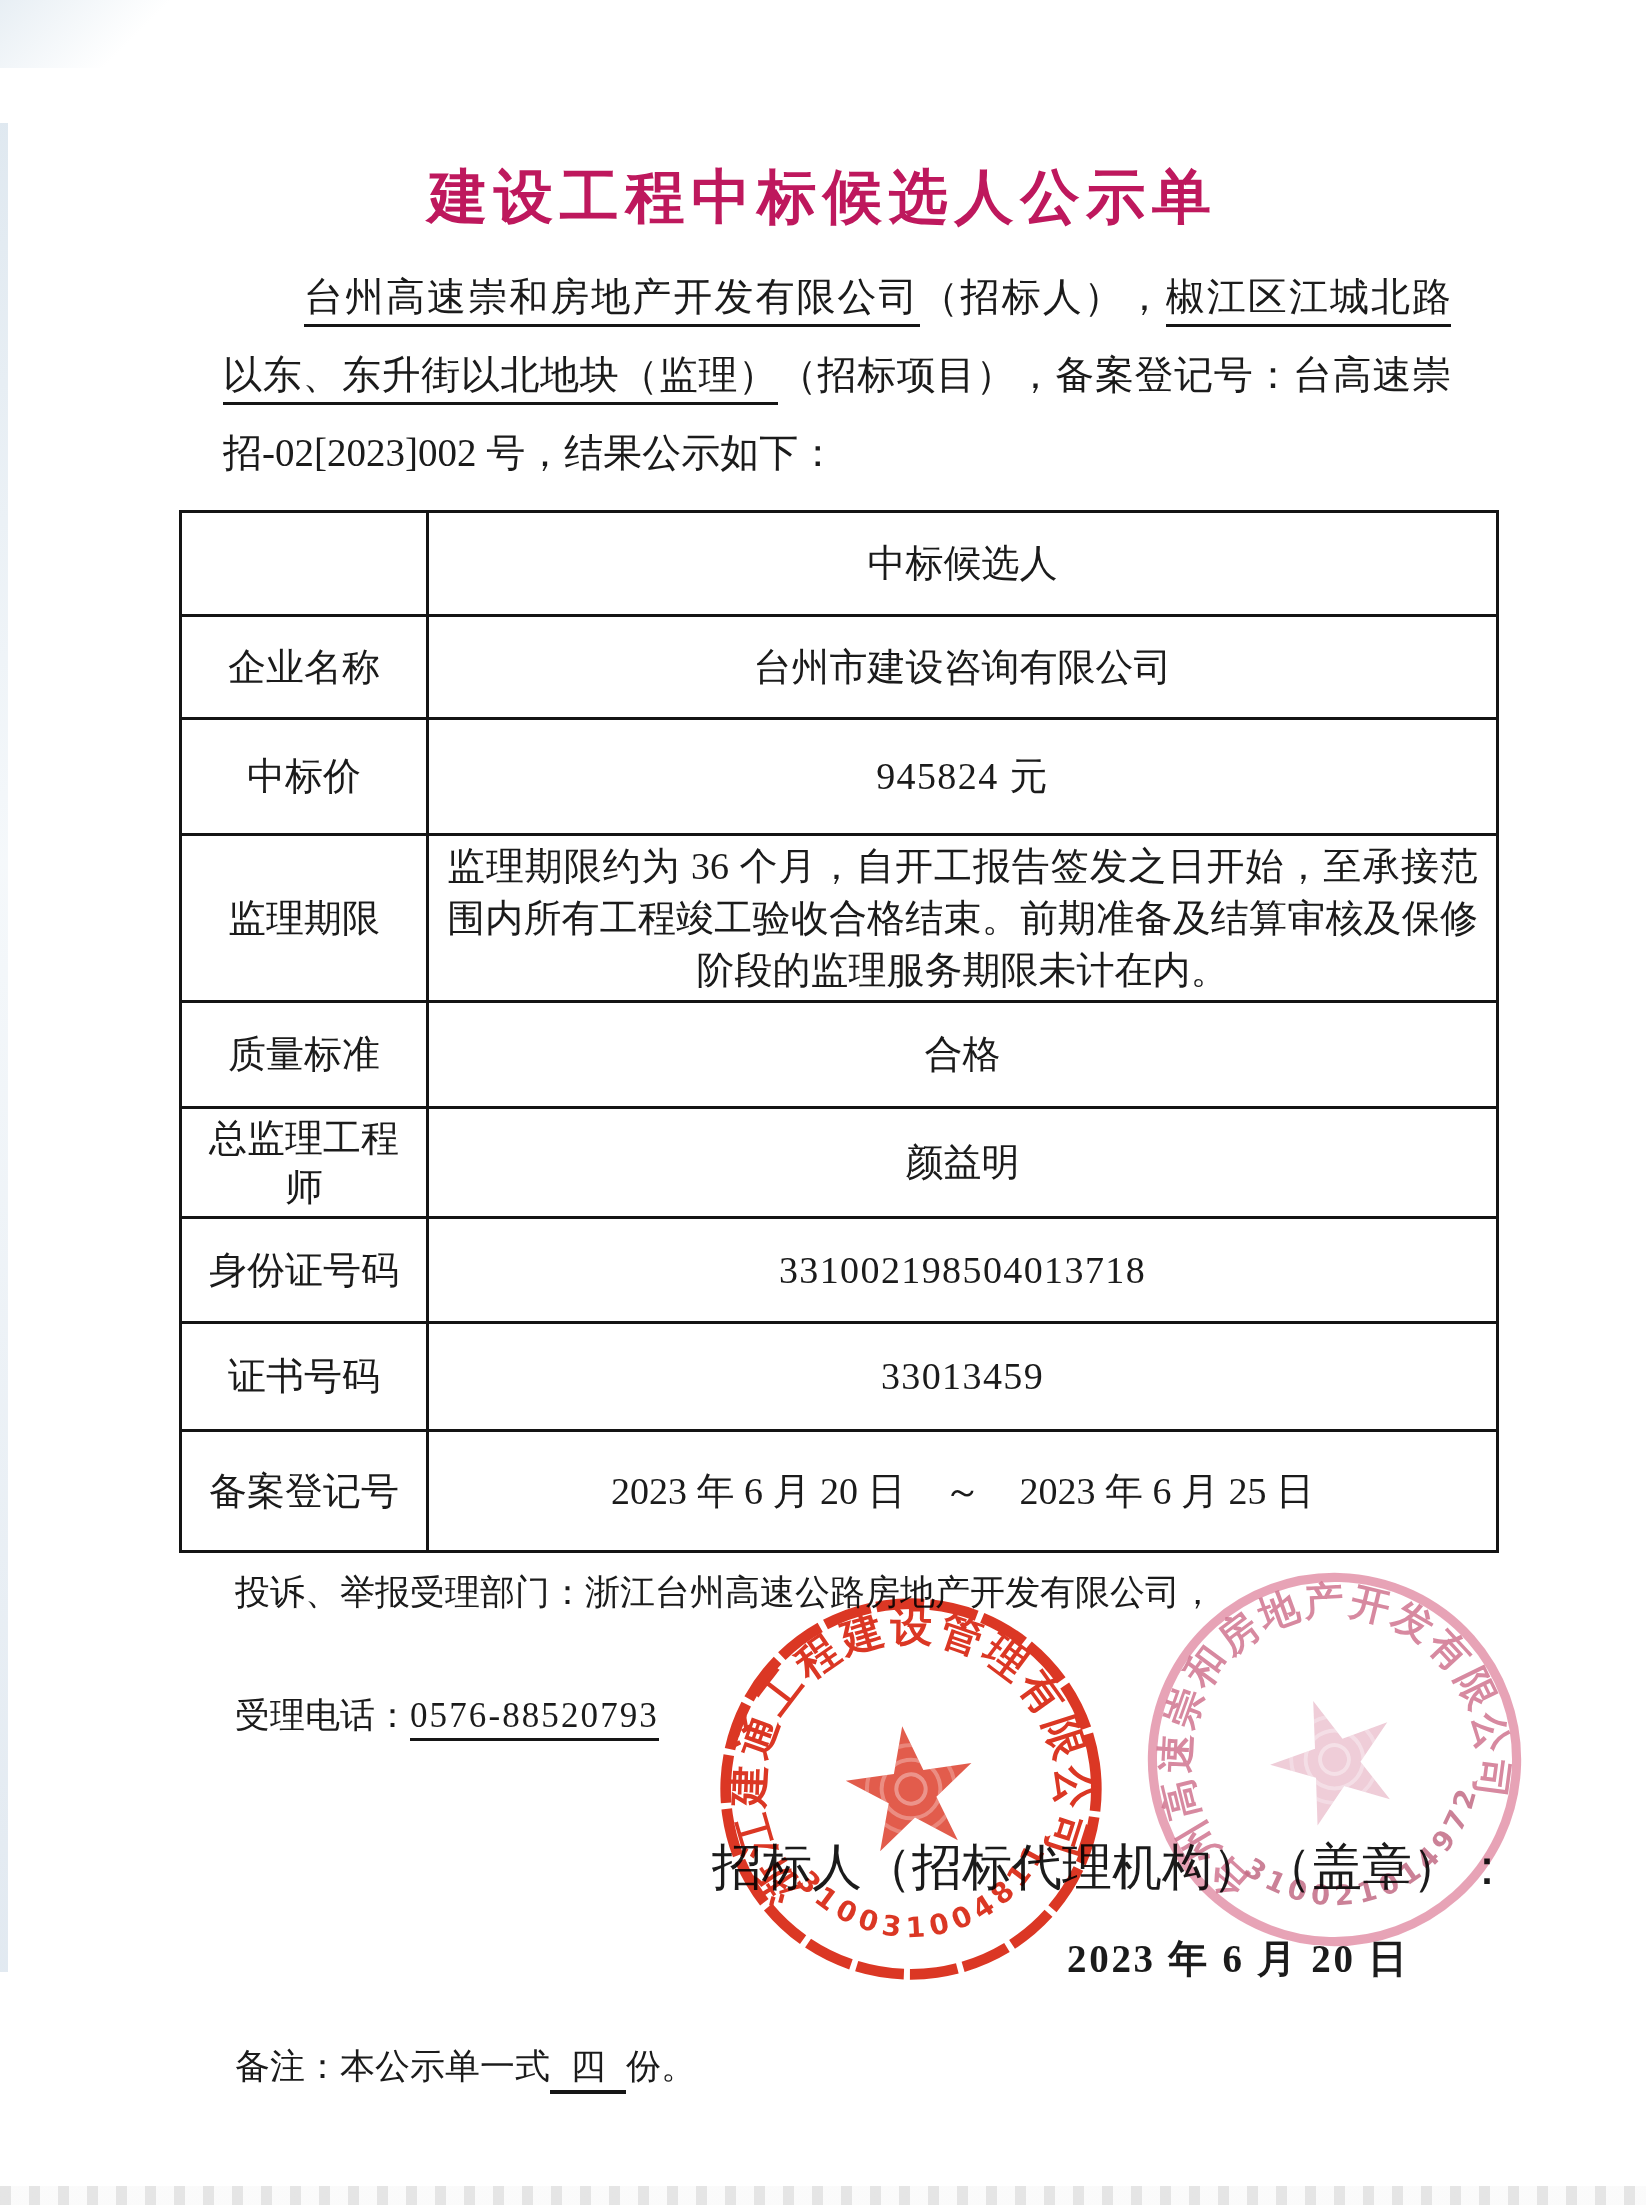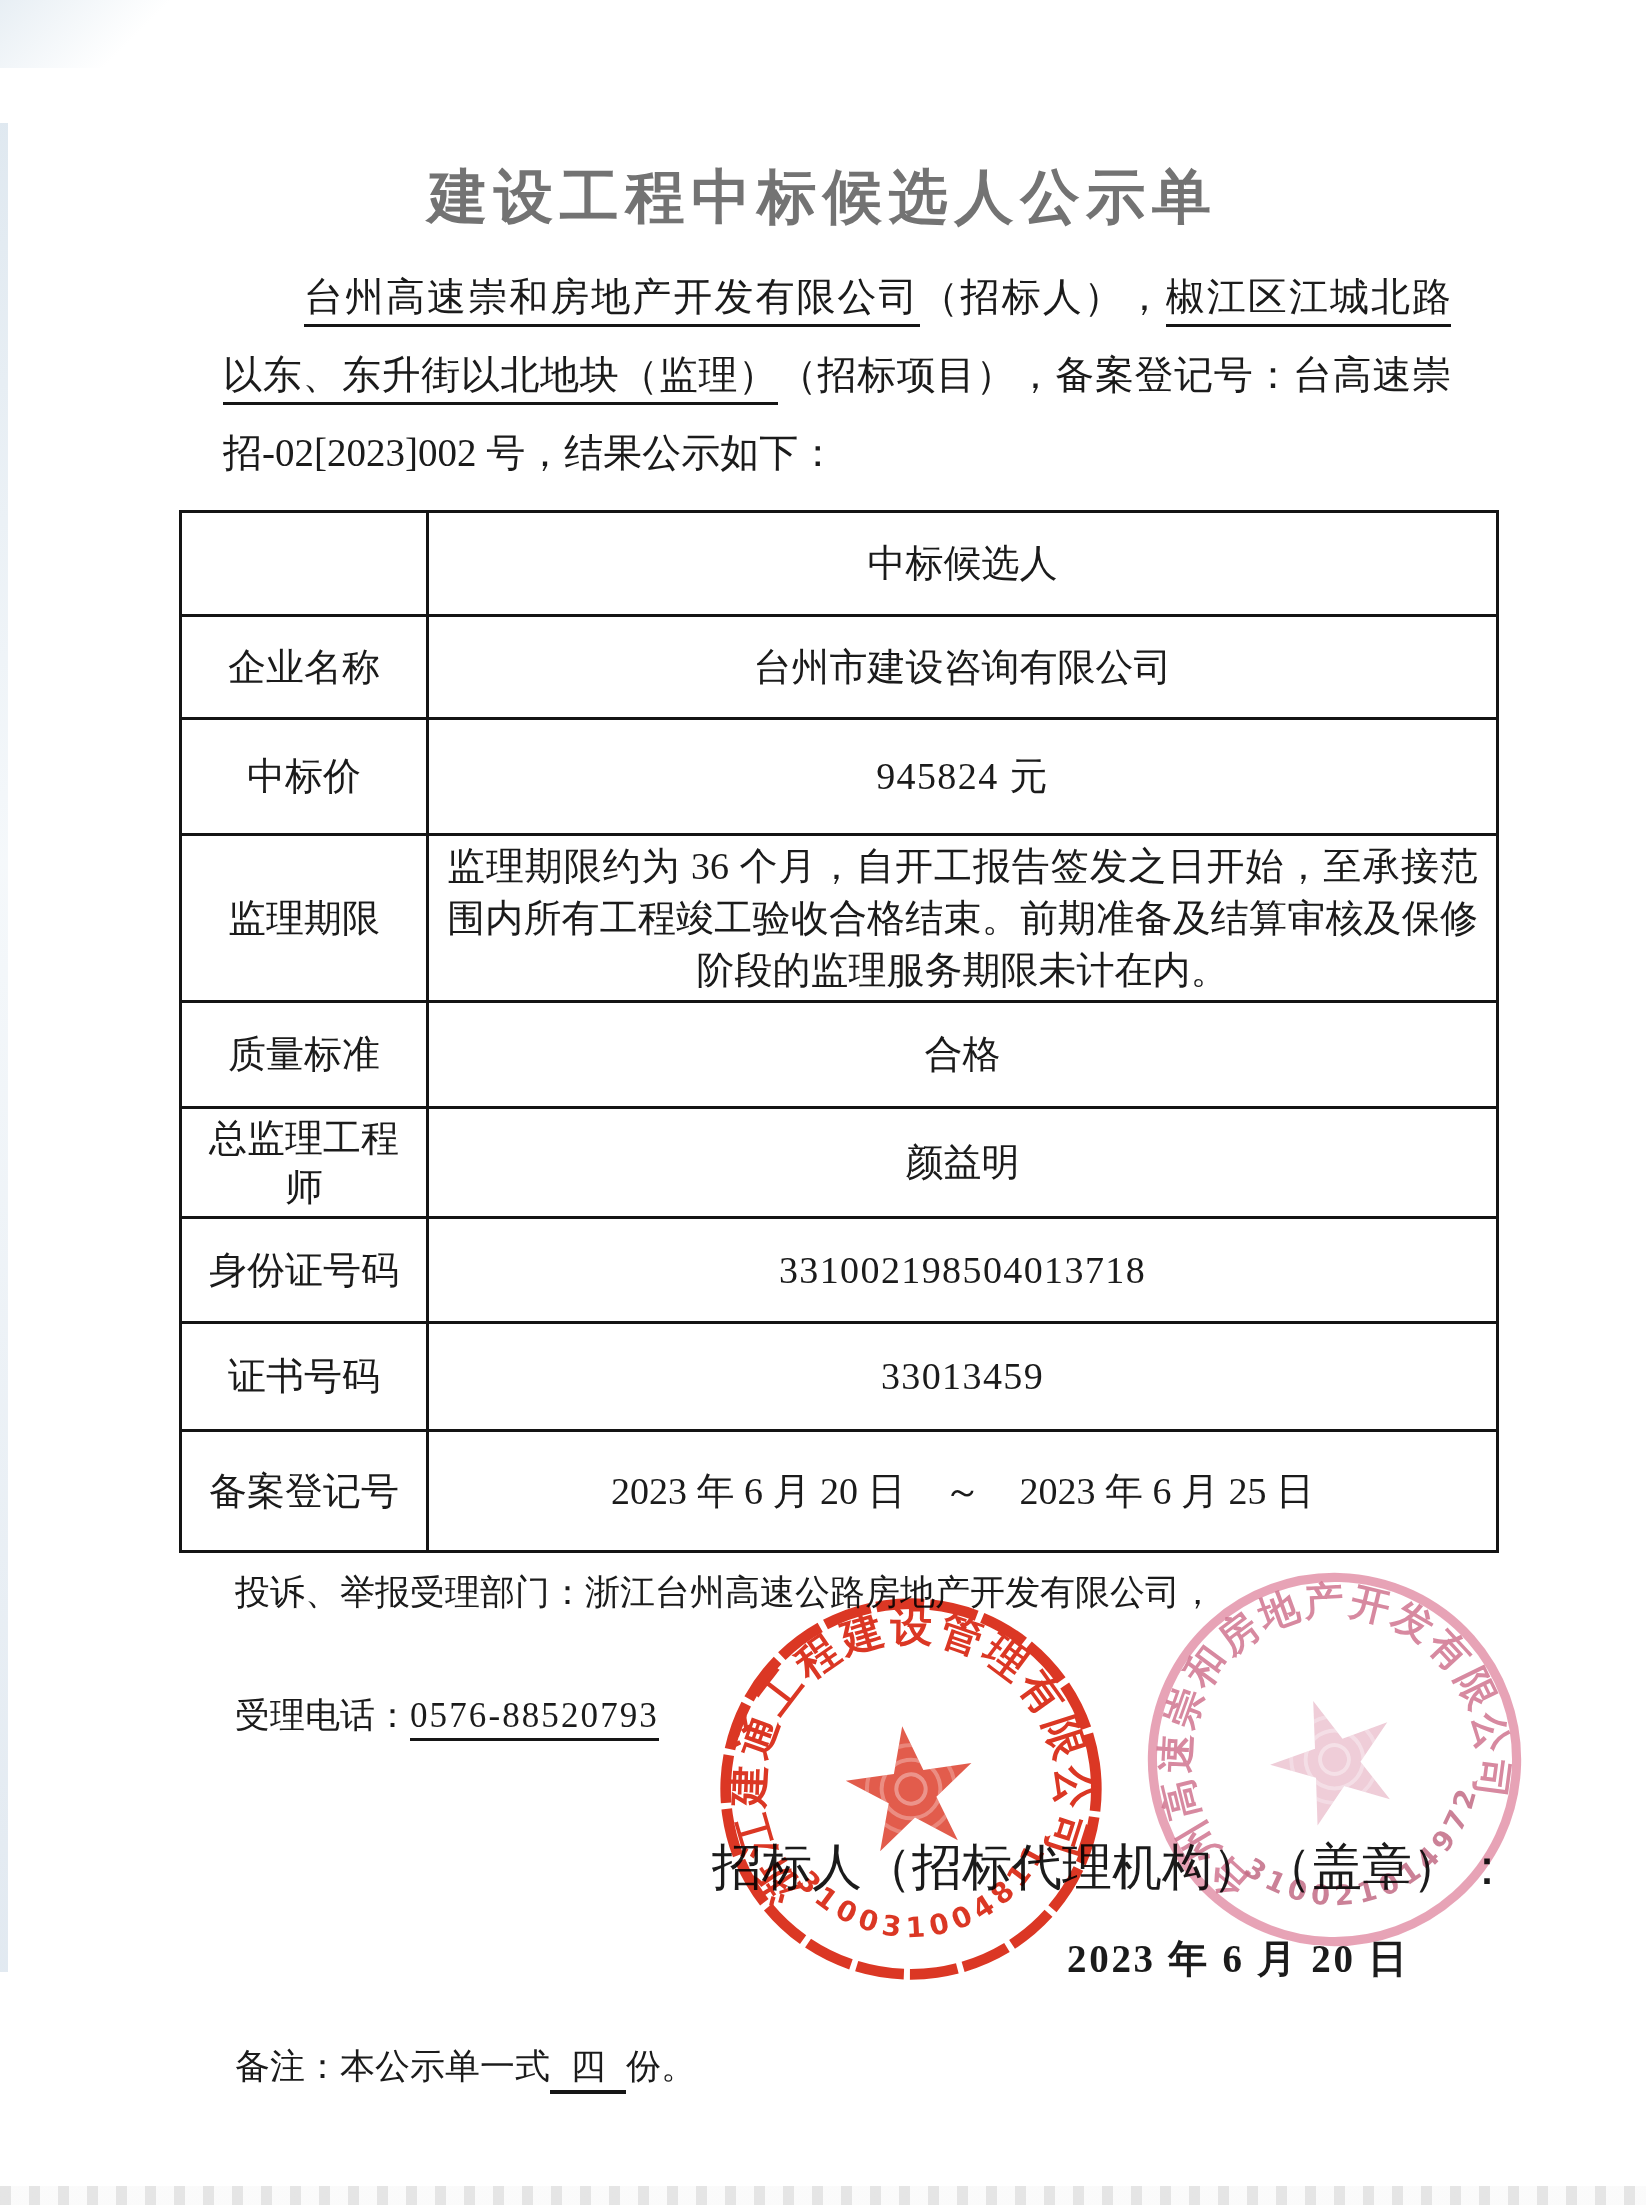--- a/index.html
+++ b/index.html
@@ -11,21 +11,21 @@
   .edge-left{position:absolute;left:0;top:123px;width:8.2px;height:1849px;
     background:linear-gradient(to bottom,rgba(185,205,222,.45),rgba(205,222,235,.2) 40%,rgba(178,198,218,.38));}
   .edge-top{position:absolute;left:0;top:0;width:178px;height:68px;
     background:linear-gradient(135deg,rgba(208,222,233,.5),rgba(255,255,255,0) 70%);}
   .edge-bottom{position:absolute;left:0;bottom:0;width:100%;height:19px;opacity:.55;
     background:repeating-linear-gradient(90deg,rgba(150,150,150,.45) 0 11px,rgba(208,208,208,.18) 11px 29px);}
 
   .doc-title{
     position:absolute;top:158px;left:0;width:100%;margin:0;text-align:center;
     font-family:Liberation Mono, monospace;font-weight:700;
-    font-size:59px;letter-spacing:6.8px;color:#737373;
+    font-size:59px;letter-spacing:6.8px;color:#be185d;
   }
   .intro{position:absolute;left:223px;top:271px;width:1228px;font-size:39px;}
   .intro p{margin:0 0 27px 0;line-height:51px;white-space:normal;}
   .intro p.fill{text-align:justify;text-align-last:justify;}
   .intro p.indent{padding-left:81px;width:1147px;}
   .ul{border-bottom:3.4px solid #161616;padding-bottom:6.2px;}
 
   table.doc-table{
     position:absolute;left:179px;top:510px;width:1320px;
     border-collapse:collapse;table-layout:fixed;

